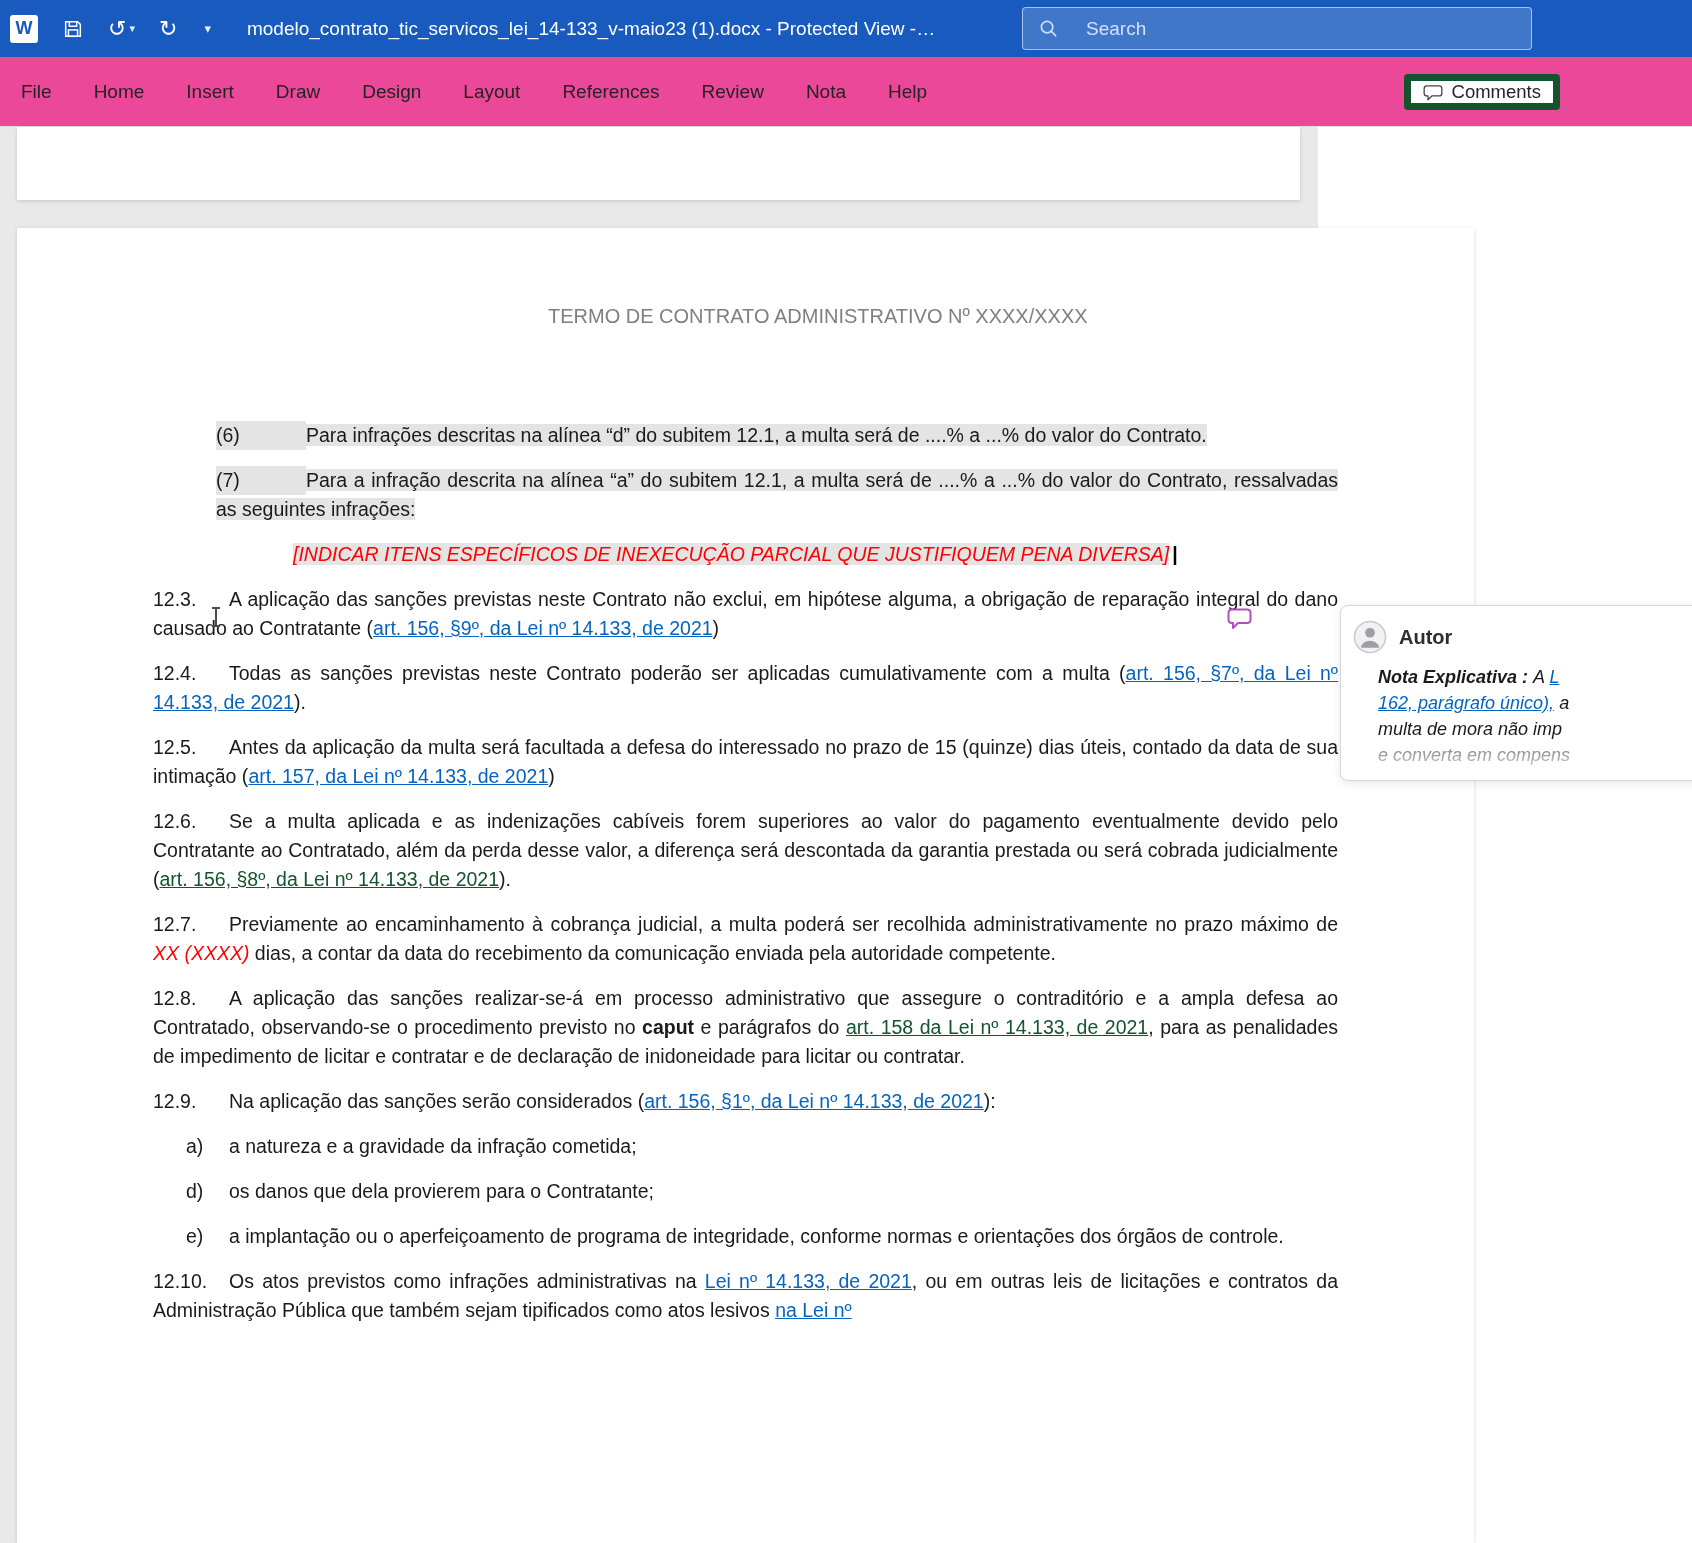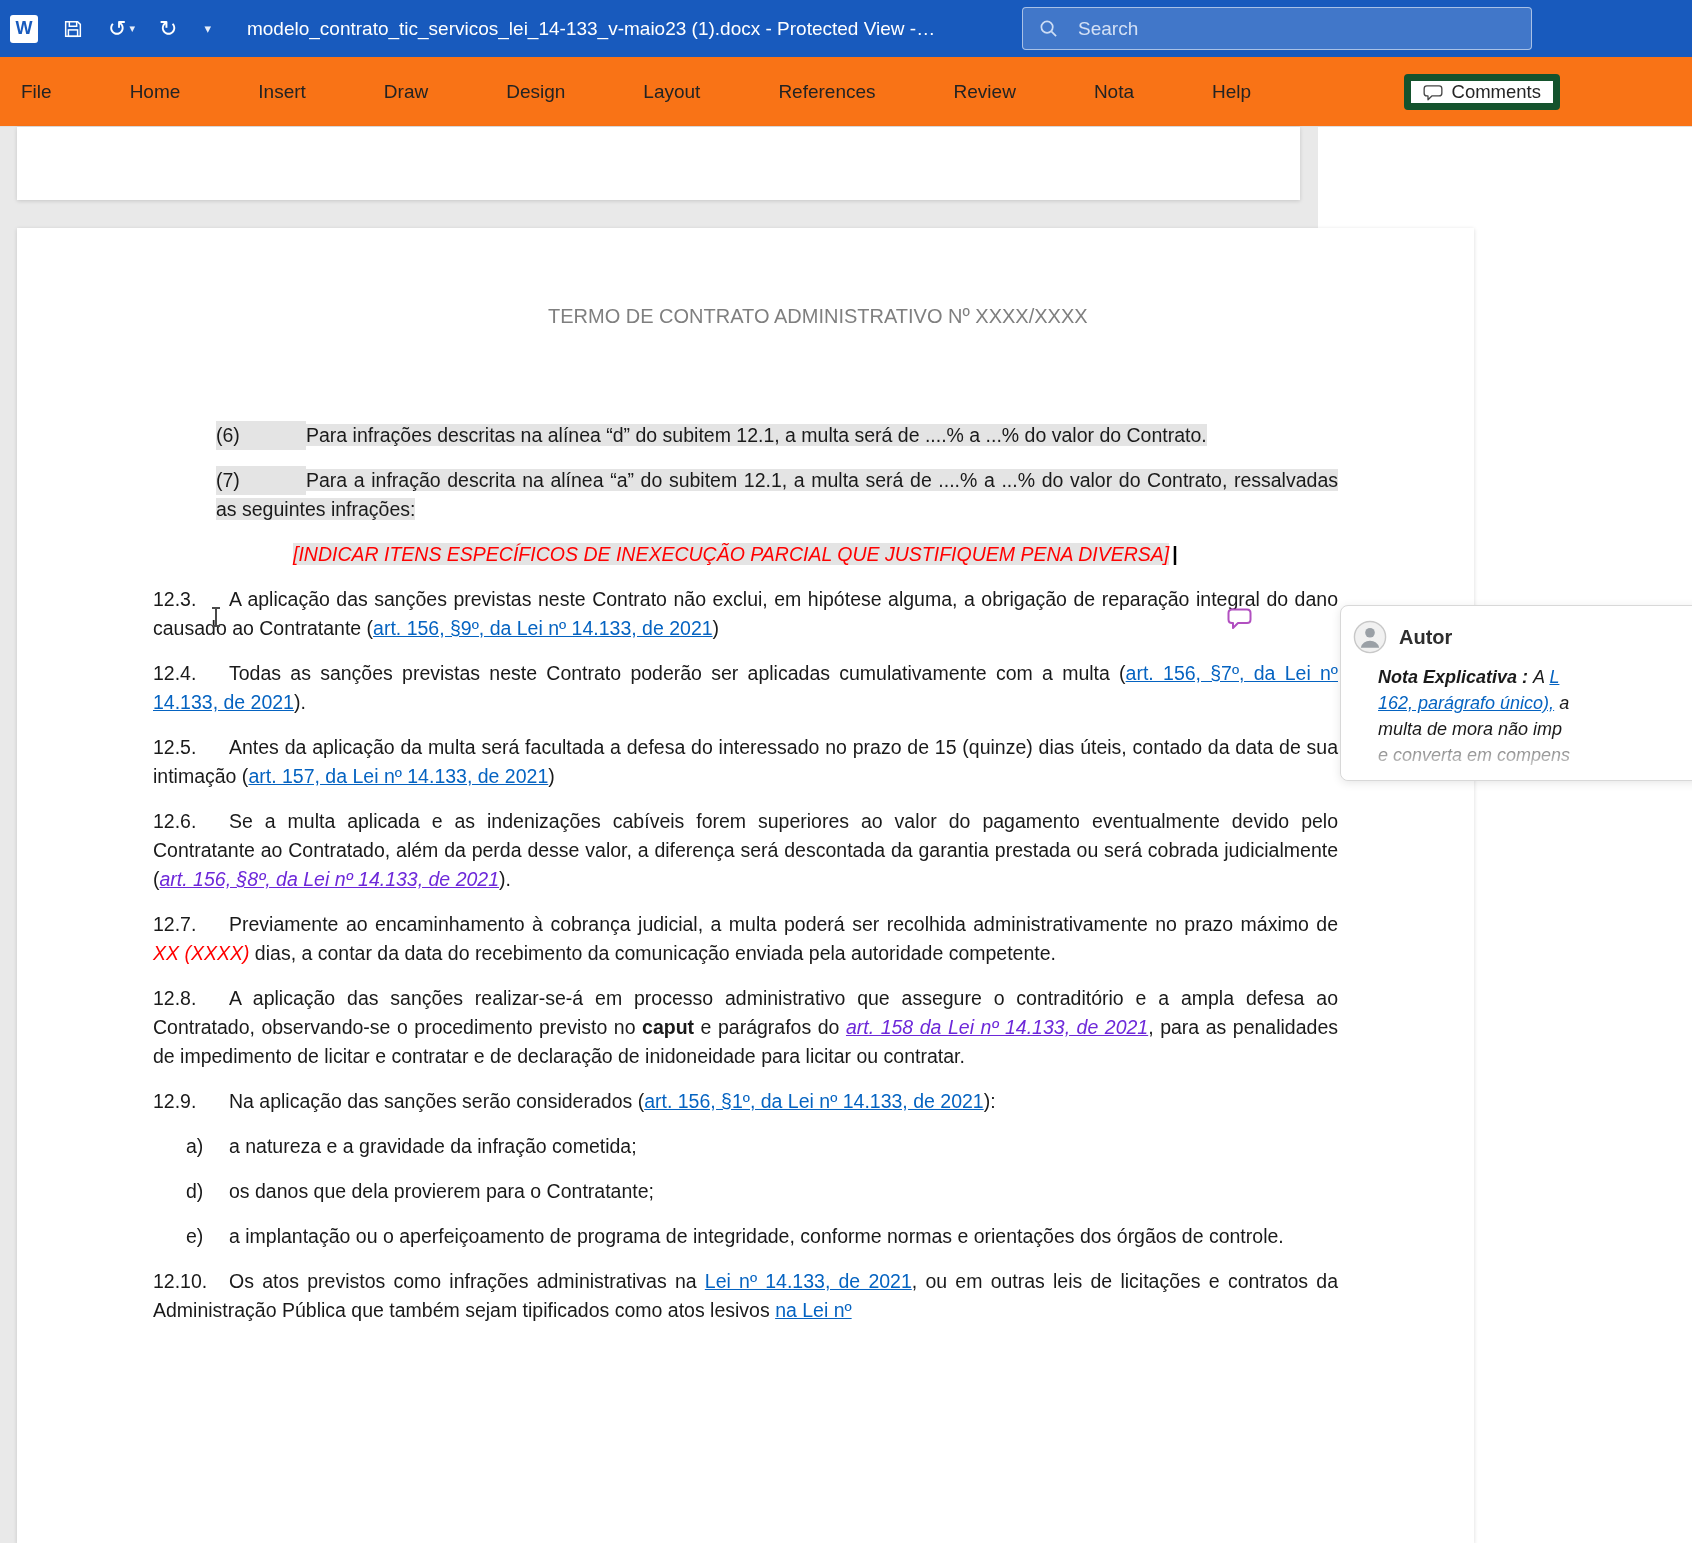--- a/index.html
+++ b/index.html
@@ -21,26 +21,26 @@
   }
   .tb-ico { margin-left:24px; display:flex; align-items:center; color:#fff; flex:0 0 auto; }
   .tb-glyph { font-size:22px; line-height:1; color:#fff; }
   .tb-chevron { font-size:11px; margin-left:3px; color:#e8effa; }
   .tb-title { margin-left:36px; font-size:19px; color:#ffffff; white-space:nowrap; }
   .searchbox {
     position:absolute; left:1022px; top:7px; width:510px; height:43px;
     background:rgba(255,255,255,0.18); border:1px solid rgba(255,255,255,0.55);
     border-radius:4px; display:flex; align-items:center; padding-left:16px; cursor:text;
   }
-  .searchbox .ph { color:#d3e0f5; font-size:19px; margin-left:20px; }
+  .searchbox .ph { color:#d3e0f5; font-size:19px; margin-left:28px; }
 
   
   .ribbon {
-    position:absolute; top:57px; left:0; width:1692px; height:70px; background:#f97316;
-    display:flex; align-items:center; border-bottom:1px solid #dfdfdf;gap:36px;
+    position:absolute; top:57px; left:0; width:1692px; height:70px; background:#ec4899;
+    display:flex; align-items:center; border-bottom:1px solid #dfdfdf;
   }
   .rtab { padding:0 21px; font-size:19px; color:#232323; cursor:pointer; white-space:nowrap; }
   .comments-btn {
     position:absolute; right:132px; top:17px; height:36px;
     border:7px solid #14532d; border-radius:4px; background:#fff;
     display:flex; align-items:center; gap:9px; padding:0 12px;
     font-size:18.5px; color:#252525; cursor:pointer;text-align:right;
   }
 
   
@@ -66,21 +66,21 @@
   .shade { background:#e4e4e4; }
   .bracket { padding-left:140px; }
   .list { padding-left:76px; text-indent:-43px; }
   .list .marker { display:inline-block; width:43px; text-indent:0; }
   .first { margin-top:12px; }
 
   .run { }
   .red-it { color:#ff0000; font-style:italic; }
   .bold { font-weight:bold; }
   .lnk { color:#0563c1; text-decoration:underline; cursor:pointer; }
-  .lnkv { color:#6d28d9; text-decoration:underline; cursor:pointer;font-style:italic; }
+  .lnkv { color:#14532d; text-decoration:underline; cursor:pointer; }
   .cursor { color:#000; font-weight:600; margin-left:3px; font-style:normal; background:none; }
 
   
   .ibeam { position:absolute; left:193px; top:379px; width:12px; height:22px; }
   .ibeam::before { content:""; position:absolute; left:5px; top:2px; width:2px; height:18px; background:#4a4a4a; }
   .ibeam::after {
     content:""; position:absolute; left:2px; top:0; width:8px; height:2px; background:#4a4a4a;
     box-shadow:0 18px 0 #4a4a4a;
   }
 

